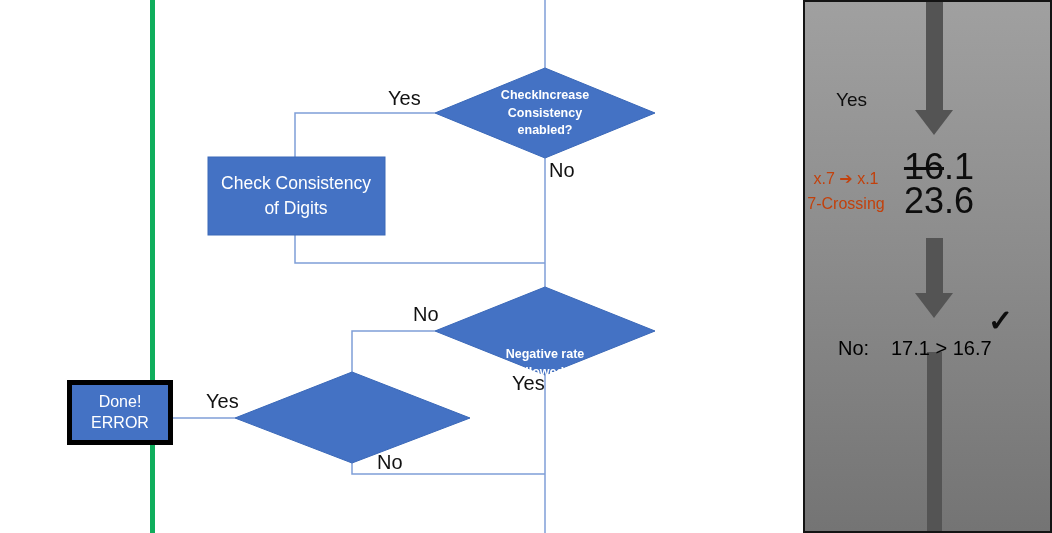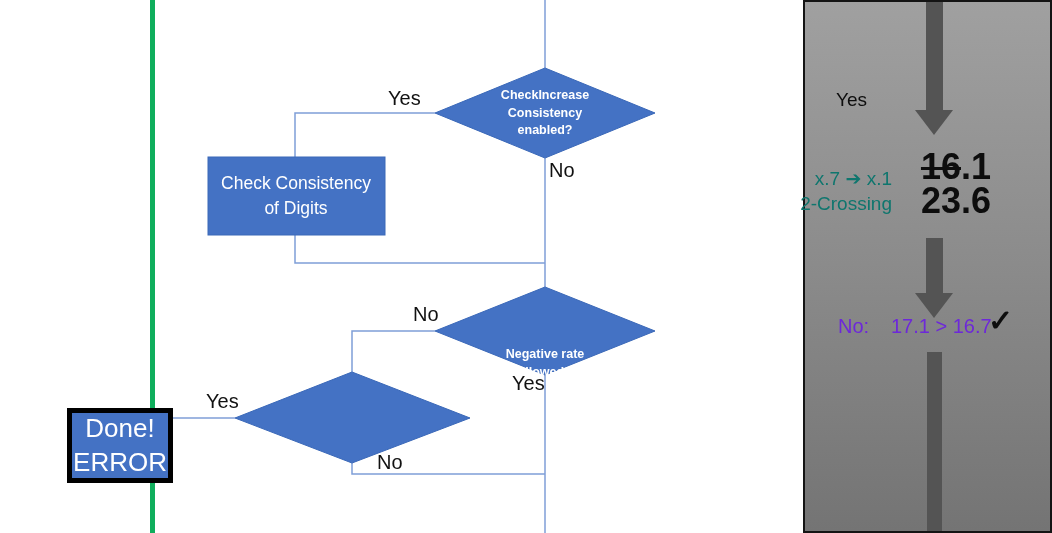--- a/index.html
+++ b/index.html
@@ -16,42 +16,42 @@
   
   .label { position:absolute; font-size:20px; color:#111; line-height:1.05; }
 
   
   .shape-text { position:absolute; color:#fff; text-align:center; white-space:pre-line;
                 transform:translate(-50%,-50%); }
   .diamond-text { font-size:12.5px; font-weight:600; line-height:1.4; }
   .rect-text    { font-size:17.5px; line-height:1.45; }
 
   
-  .done-box { position:absolute; left:67px; top:380px; width:106px; height:75px;
+  .done-box { position:absolute; left:67px; top:380px; width:106px; height:65px;
               background:#4472C4; border:5px solid #000;
               display:flex; align-items:center; justify-content:center;
-              color:#fff; font-size:26px; line-height:1.3; text-align:center; white-space:pre-line;margin-top:28px; }
+              color:#fff; font-size:16px; line-height:1.3; text-align:center; white-space:pre-line; }
 
   
   .panel { position:absolute; left:803px; top:0; width:249px; height:533px;
            background:linear-gradient(180deg,#a0a0a0 0%, #8d8d8d 45%, #747474 100%);
            border:2px solid #141414; }
 
   .arrow-bar  { position:absolute; background:#545454; }
   .arrow-head { position:absolute; width:0; height:0;
                 border-left:19px solid transparent; border-right:19px solid transparent;
                 border-top:25px solid #545454; }
 
   .panel-label   { position:absolute; color:#0d0d0d; font-size:19px; }
   .panel-smalltext { position:absolute; left:800px; top:166px; width:92px;
-                     text-align:right; font-size:19px; line-height:25px; color:#0f766e; }
+                     text-align:center; font-size:16px; line-height:25px; color:#c2410c; }
   .panel-numbers { position:absolute; left:898px; top:150px; width:82px; text-align:center;
-                   font-size:36px; font-weight:700; line-height:34px; color:#0d0d0d;margin-left:17px; }
+                   font-size:36px; font-weight:400; line-height:34px; color:#0d0d0d; }
   .struck { text-decoration:line-through; text-decoration-thickness:3px; }
-  .panel-compare { position:absolute; font-size:20px; color:#6d28d9; }
+  .panel-compare { position:absolute; font-size:20px; color:#000000;margin-top:22px; }
   .panel-check { position:absolute; left:988px; top:303px; font-size:30px; font-weight:bold; color:#0d0d0d; }
 </style>
 </head>
 <body>
 
 <div id="canvas">
 
   <div class="green-line"></div>
 
   <svg class="flow" width="1052" height="533" viewBox="0 0 1052 533">
@@ -101,21 +101,21 @@
     <div class="arrow-bar" style="left:121px; top:236px; width:17px; height:55px;"></div>
     <div class="arrow-head" style="left:110px; top:291px;"></div>
 
     <div class="arrow-bar" style="left:122px; top:350px; width:15px; height:179px;"></div>
   </div>
 
   <div class="panel-label" style="left:836px; top:89px;">Yes</div>
 
   <div class="panel-smalltext">
     <div>x.7 ➔ x.1</div>
-    <div>2-Crossing</div>
+    <div>7-Crossing</div>
   </div>
 
   <div class="panel-numbers">
     <div><span class="struck">16</span><span>.1</span></div>
     <div>23.6</div>
   </div>
 
   <div class="panel-compare" style="left:838px; top:315px;">No:</div>
   <div class="panel-compare" style="left:891px; top:315px;text-align:right;">17.1 &gt; 16.7</div>
   <div class="panel-check">✓</div>

